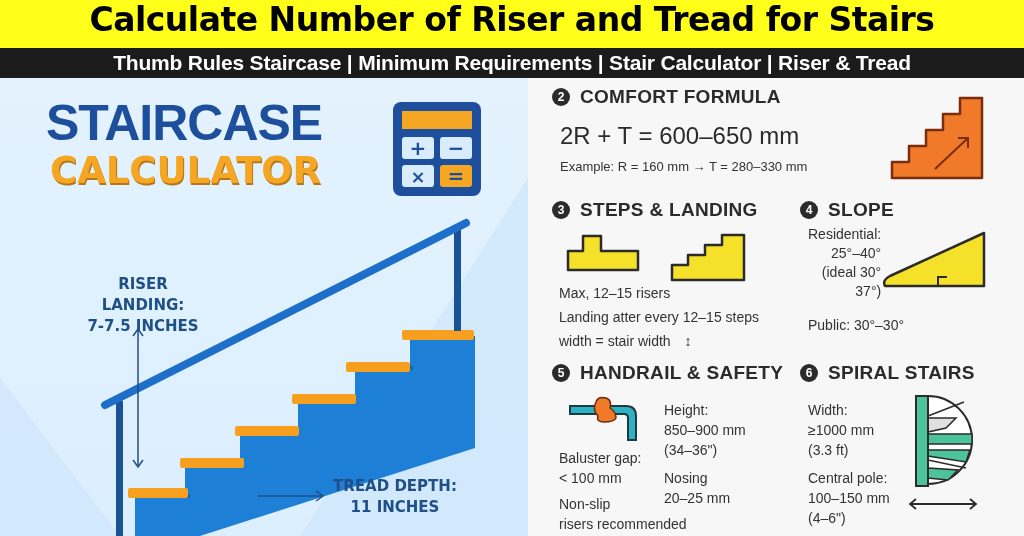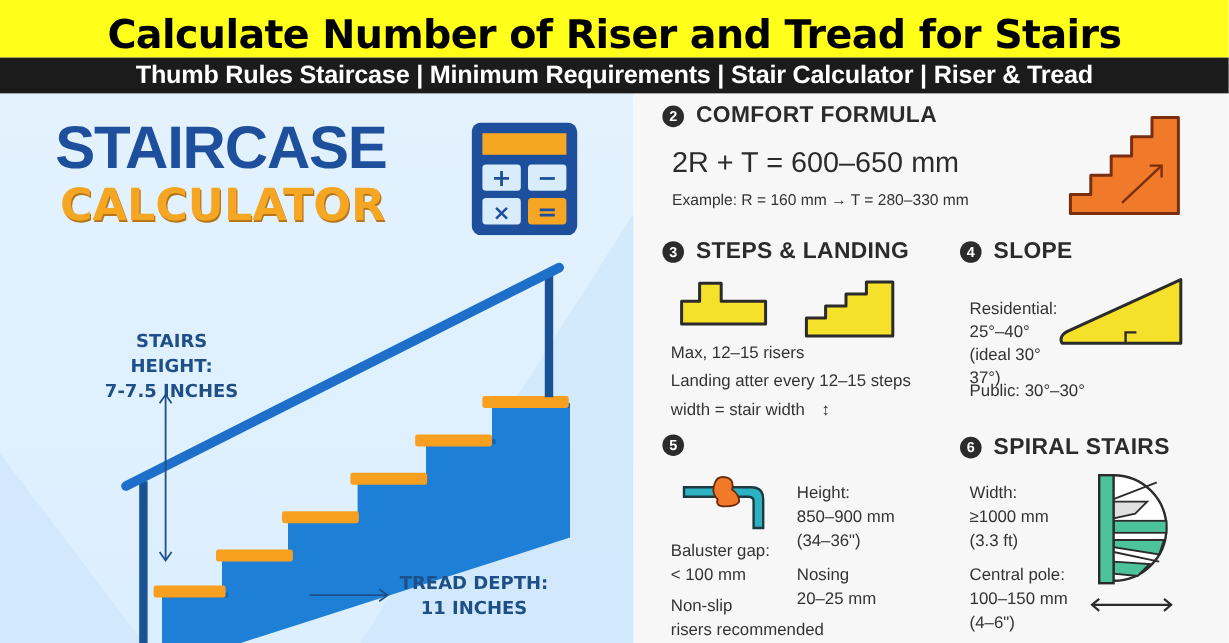--- a/index.html
+++ b/index.html
@@ -1,21 +1,21 @@
 <!DOCTYPE html>
 <html><head>
 <meta charset="utf-8">
 <style>
   * { box-sizing: border-box; margin: 0; padding: 0; }
   html, body { width: 1024px; height: 536px; overflow: hidden; background: #ffffff; }
   body { position: relative; font-family: "DejaVu Sans", sans-serif; }
 
   .title-bar {
     position: absolute; left: 0; top: 0; width: 1024px; height: 48px;
-    background: #ffff1a; display: flex; align-items: flex-end; justify-content: center;
+    background: #ffff1a; display: flex; align-items: flex-start; justify-content: center;
   }
   .title-bar h1 {
     font-family: "DejaVu Sans", sans-serif; font-weight: bold; font-size: 33px;
     color: #000; letter-spacing: -0.5px; white-space: nowrap;
   }
   .subtitle-bar {
     position: absolute; left: 0; top: 48px; width: 1024px; height: 30px;
     background: #1b1b1b; display: flex; align-items: center; justify-content: center;
   }
   .subtitle-bar span {
@@ -133,21 +133,21 @@
     <rect x="47" y="35" width="32" height="22" rx="3" fill="#d9ecfb"></rect>
     <rect x="9" y="63" width="32" height="22" rx="3" fill="#d9ecfb"></rect>
     <rect x="47" y="63" width="32" height="22" rx="3" fill="#f5a623"></rect>
     <text x="25" y="53" text-anchor="middle" font-family="DejaVu Sans, sans-serif" font-weight="bold" font-size="20" fill="#1e4f9c">+</text>
     <text x="63" y="53" text-anchor="middle" font-family="DejaVu Sans, sans-serif" font-weight="bold" font-size="20" fill="#1e4f9c">−</text>
     <text x="25" y="81" text-anchor="middle" font-family="DejaVu Sans, sans-serif" font-weight="bold" font-size="18" fill="#1e4f9c">×</text>
     <text x="63" y="81" text-anchor="middle" font-family="DejaVu Sans, sans-serif" font-weight="bold" font-size="20" fill="#1e4f9c">=</text>
   </svg>
 
   <div class="riser-label">
-    <div>STAIRS HEIGHT:</div>
+    <div>RISER LANDING:</div>
     <div>7-7.5 INCHES</div>
   </div>
   <div class="tread-label">
     <div>TREAD DEPTH:</div>
     <div>11 INCHES</div>
   </div>
 </div>
 
 <div class="right-panel">
 
@@ -183,35 +183,36 @@
     <span>width = stair width</span>
     <span style="margin-left:10px;">↕</span>
   </div>
 
   <div class="section" style="left:272px; top:121px;">
     <div class="sec-head">
       <div class="num-badge">4</div>
       <div class="sec-title">SLOPE</div>
     </div>
   </div>
-  <div class="abs" style="left:280px; top:170px;">
+  <div class="abs" style="left:280px; top:147px;text-align:right;">
     <div class="txt" style="line-height:19px;">Residential:</div>
     <div class="txt" style="line-height:19px;">25°–40°</div>
     <div class="txt" style="line-height:19px;">(ideal 30°</div>
     <div class="txt" style="line-height:19px;">37°)</div>
   </div>
   <div class="txt abs" style="left:280px; top:239px;">Public: 30°–30°</div>
   <svg class="abs" style="left:352px; top:152px;" width="110" height="60" viewBox="0 0 110 60">
     <path d="M5,56 Q2,50 10,46 L104,3 L104,56 Z" fill="#f5e12a" stroke="#2b2b2b" stroke-width="2.5" stroke-linejoin="round"></path>
     <polyline points="58,56 58,47 67,47" fill="none" stroke="#2b2b2b" stroke-width="2"></polyline>
   </svg>
 
   <div class="section" style="left:24px; top:284px;">
     <div class="sec-head">
       <div class="num-badge">5</div>
+      <div class="sec-title">HANDRAIL &amp; SAFETY</div>
     </div>
   </div>
   <svg class="abs" style="left:40px; top:318px;" width="72" height="48" viewBox="0 0 72 48">
     <path d="M2,10 L58,10 Q68,10 68,20 L68,44 L60,44 L60,22 Q60,18 56,18 L2,18 Z" fill="#2fb1c4" stroke="#1d3a40" stroke-width="2"></path>
     <path d="M28,6 Q30,0 38,2 Q44,4 42,12 Q48,16 48,22 Q46,26 36,26 Q28,26 30,20 Q24,14 28,6 Z" fill="#f07a2a" stroke="#6a2a0a" stroke-width="1.5"></path>
   </svg>
   <div class="abs" style="left:136px; top:322px;">
     <div class="txt" style="line-height:20px;">Height:</div>
     <div class="txt" style="line-height:20px;">850–900 mm</div>
     <div class="txt" style="line-height:20px;">(34–36")</div>

